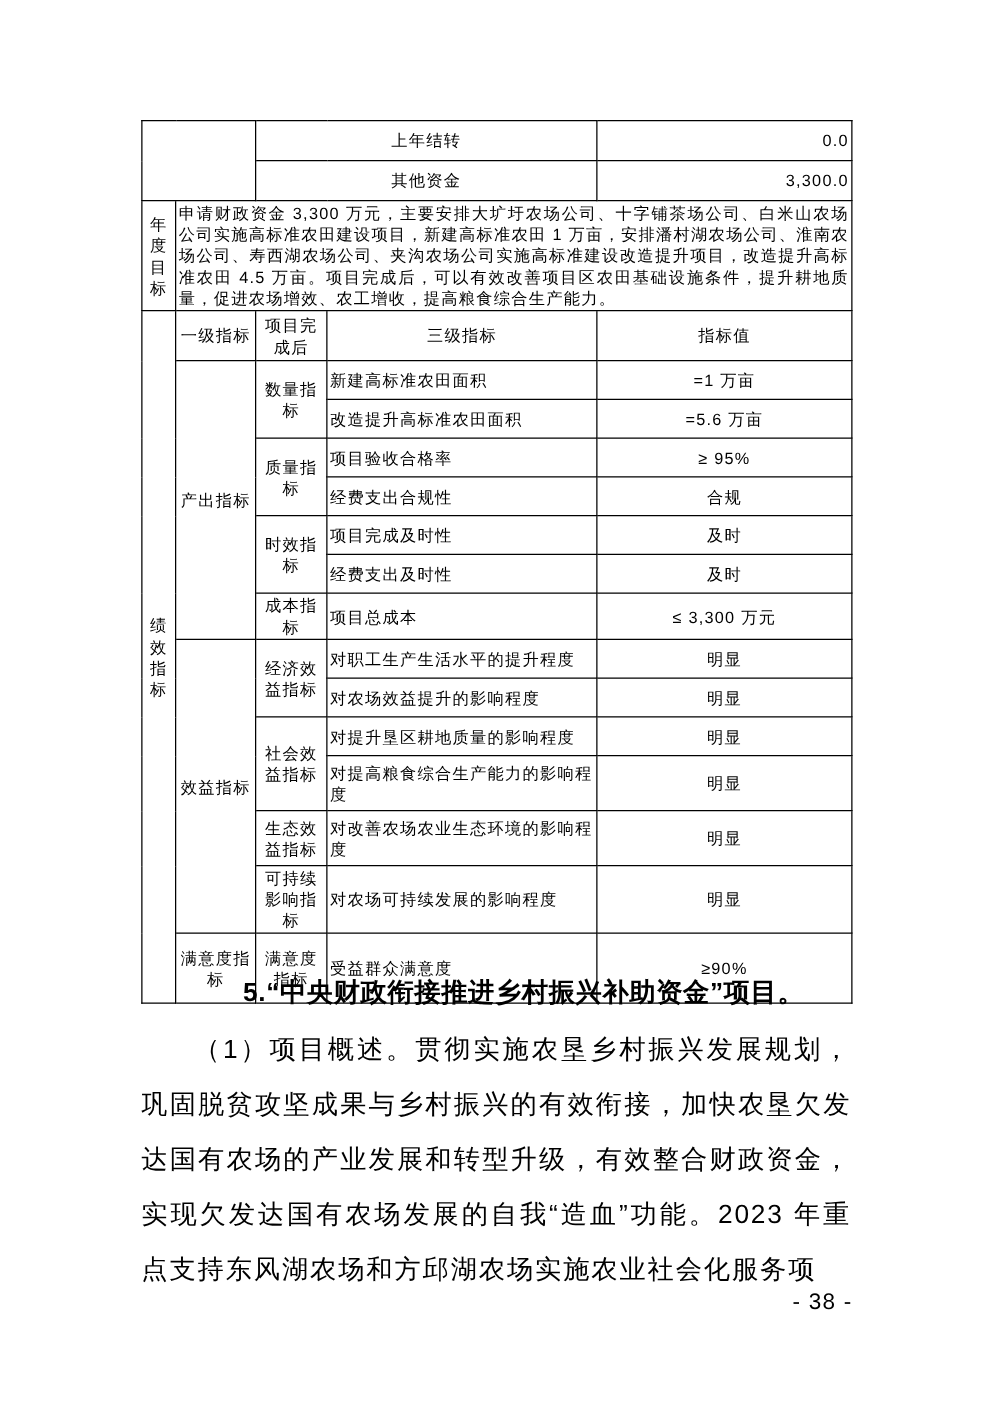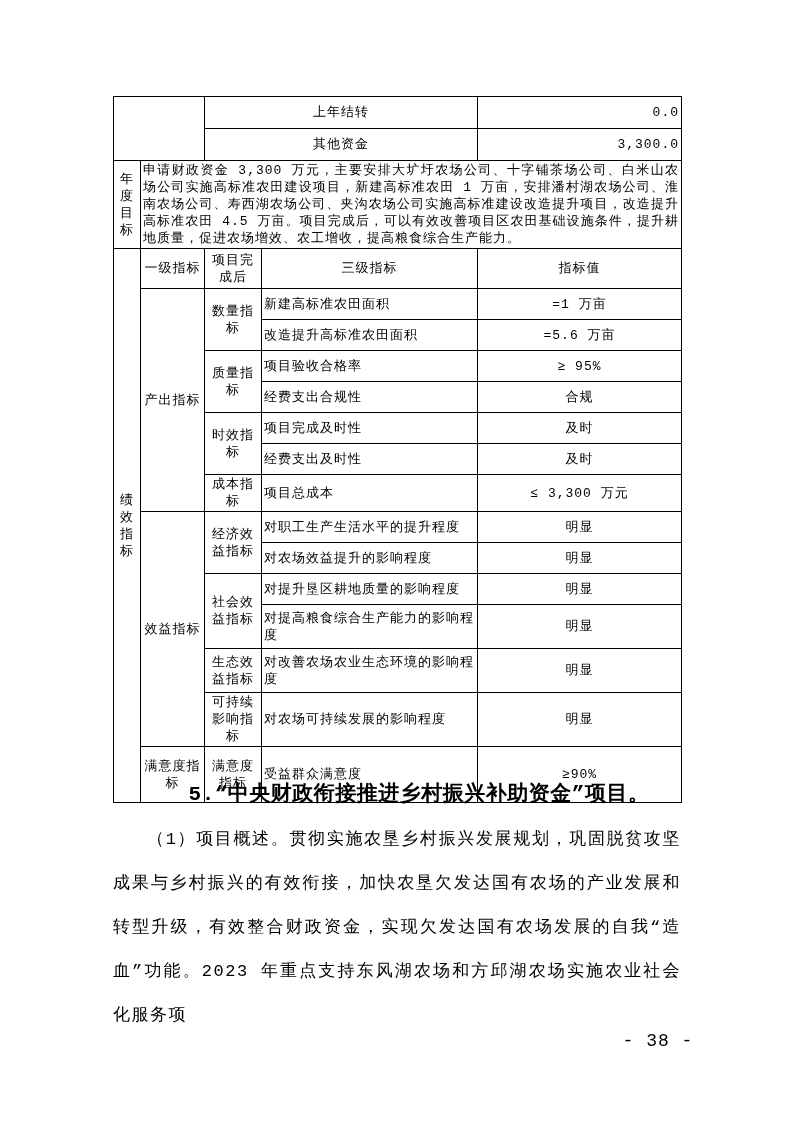--- a/index.html
+++ b/index.html
@@ -3,21 +3,21 @@
 <meta charset="utf-8">
 <style>
   * { margin: 0; padding: 0; box-sizing: border-box; }
   html, body { background: #ffffff; }
   .page {
     position: relative;
     width: 794px;
     height: 1123px;
     background: #ffffff;
     color: #000000;
-    font-family: Liberation Mono, monospace;
+    font-family: Liberation Sans, sans-serif;
     overflow: hidden;
   }
   
   table.perf {
     position: absolute;
     left: 113px;
     top: 96px;
     width: 568px;
     border-collapse: collapse;
     table-layout: fixed;
@@ -70,21 +70,21 @@
     font-weight: bold;
     font-size: 21px;
     line-height: 32px;
     text-align: center;
     letter-spacing: 0.5px;
     white-space: nowrap;
     padding-left: 44px;
   }
   .section-paragraph {
     margin-top: 7px;
-    font-size: 17px;
+    font-size: 21px;
     line-height: 44px;
     letter-spacing: 1.5px;
     text-align: justify;
     text-indent: 2em;
   }
   .page-number {
     position: absolute;
     top: 1031px;
     left: 618px;
     width: 80px;

